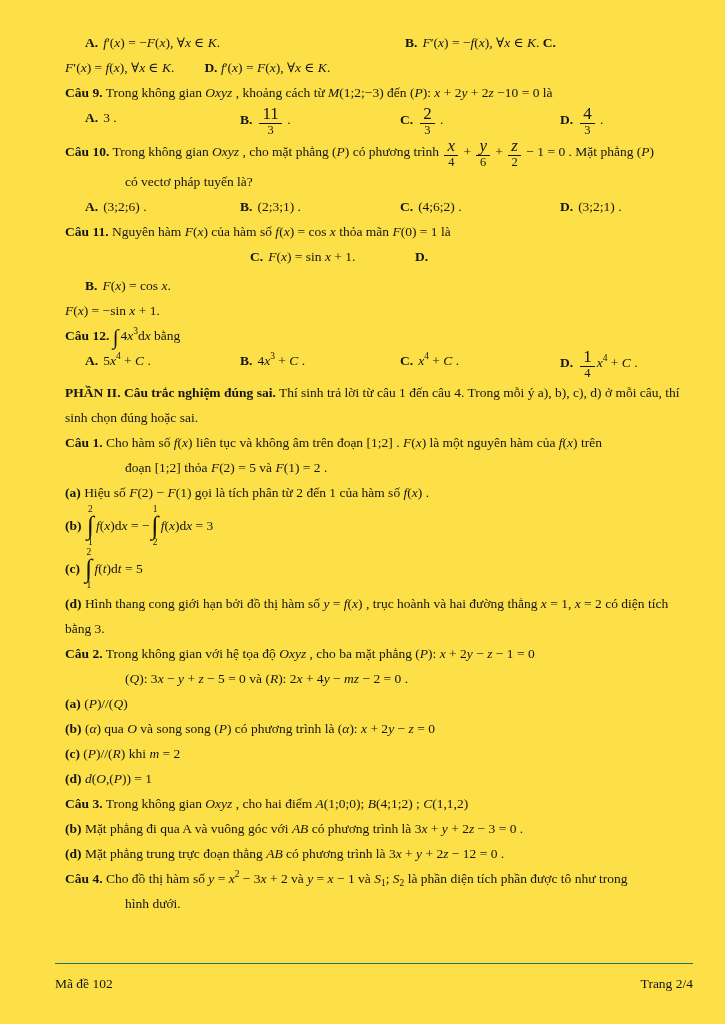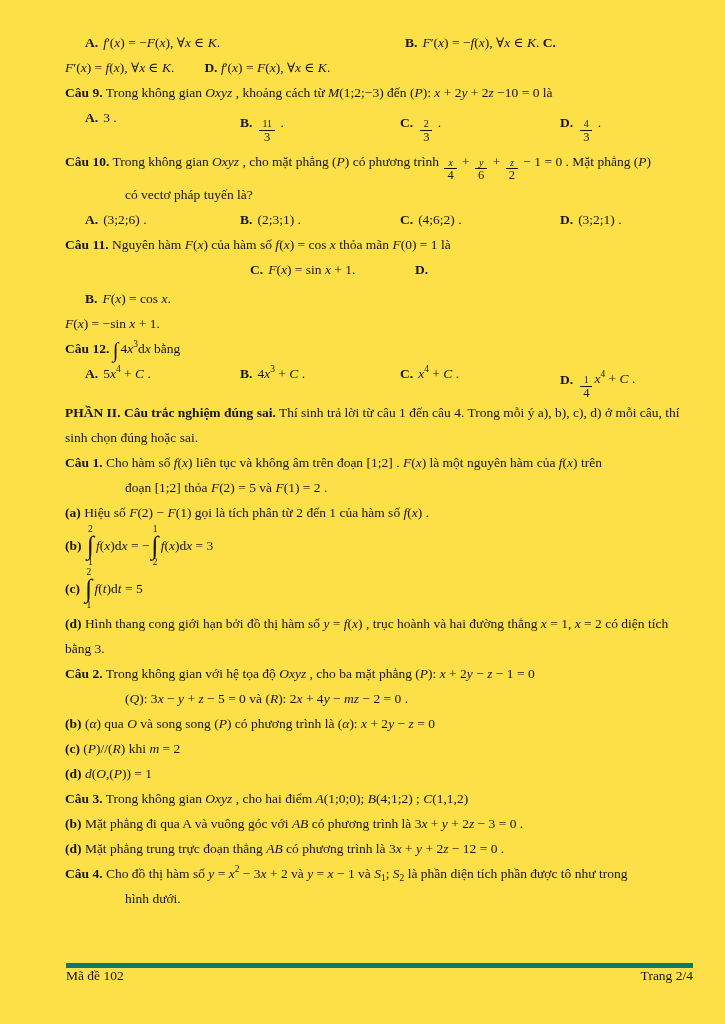--- a/index.html
+++ b/index.html
@@ -13,33 +13,33 @@
   .line{white-space:nowrap;line-height:25px;}
   .line.wrap{white-space:normal;width:632px;}
   .opts{display:flex;align-items:flex-start;padding-left:20px;line-height:25px;white-space:nowrap;}
   .opt{flex:0 0 auto;}
   .b{font-weight:bold;}
   .optlab{font-weight:bold;margin-right:5px;}
   .it{font-style:italic;}
   .sup{font-size:9.5px;vertical-align:6px;line-height:0;}
   .sub{font-size:9.5px;vertical-align:-3px;line-height:0;}
   .frac{display:inline-block;vertical-align:middle;text-align:center;line-height:1.05;padding:0 2px;}
-  .frac .fnum{display:block;font-size:10px;padding:0 3px;margin-top:14px;}
+  .frac .fnum{display:block;font-size:17px;padding:0 3px;}
   .frac .fden{display:block;font-size:12.5px;border-top:1px solid #151515;padding:0 3px;}
   .bigint{display:inline-flex;flex-direction:column;align-items:center;vertical-align:middle;line-height:1;margin:0 2px;}
   .bigint .ilim{font-size:9.5px;line-height:1;}
   .bigint .isign{font-size:26px;line-height:24px;}
   .intbare{font-size:21px;line-height:0;vertical-align:-4px;margin-right:2px;}
   .vec{font-style:italic;position:relative;display:inline-block;padding:0 1px;}
   .vec::after{content:"\2192";position:absolute;left:0;right:0;top:-0.85em;font-size:0.7em;font-style:normal;text-align:center;}
   .sp{display:inline-block;}
   .footer{
-    position:absolute;left:66px;right:32px;top:963px;
-    border-top:5px solid #0f766e;display:flex;justify-content:space-between;
-    padding-top:0;font-size:13.5px;
+    position:absolute;left:55px;right:32px;top:963px;
+    border-top:1px solid #0f766e;display:flex;justify-content:space-between;
+    padding-top:12px;font-size:13.5px;
   }
 </style>
 </head>
 <body>
 
 <div class="stage">
   <div class="page">
     <main id="content">
         <div class="opts">
           <div class="opt" style="width: 320px;"><span class="optlab">A.</span><span><span class="it">f</span><span>′(</span><span class="it">x</span><span>) = −</span><span class="it">F</span><span>(</span><span class="it">x</span><span>), ∀</span><span class="it">x</span><span> ∈ </span><span class="it">K</span><span>.</span></span></div>
@@ -89,20 +89,21 @@
             <span class="ilim">2</span>
           </span><span><span class="it">f</span><span>(</span><span class="it">x</span><span>)d</span><span class="it">x</span><span> = 3</span></span></div>
         <div class="line"><span class="b">(c)</span><span> </span><span class="bigint">
             <span class="ilim">2</span>
             <span class="isign">∫</span>
             <span class="ilim">1</span>
           </span><span><span class="it">f</span><span>(</span><span class="it">t</span><span>)d</span><span class="it">t</span><span> = 5</span></span></div>
         <div class="line wrap"><span class="b">(d)</span><span> Hình thang cong giới hạn bởi đồ thị hàm số </span><span><span class="it">y</span><span> = </span><span class="it">f</span><span>(</span><span class="it">x</span><span>)</span></span><span> , trục hoành và hai đường thẳng </span><span><span class="it">x</span><span> = 1, </span><span class="it">x</span><span> = 2</span></span><span> có diện tích bằng 3.</span></div>
         <div class="line"><span class="b">Câu 2.</span><span> Trong không gian với hệ tọa độ </span><span class="it">Oxyz</span><span> , cho ba mặt phẳng </span><span><span>(</span><span class="it">P</span><span>): </span><span class="it">x</span><span> + 2</span><span class="it">y</span><span> − </span><span class="it">z</span><span> − 1 = 0</span></span></div>
         <div class="line" style="padding-left: 60px;"><span><span>(</span><span class="it">Q</span><span>): 3</span><span class="it">x</span><span> − </span><span class="it">y</span><span> + </span><span class="it">z</span><span> − 5 = 0</span></span><span> và </span><span><span>(</span><span class="it">R</span><span>): 2</span><span class="it">x</span><span> + 4</span><span class="it">y</span><span> − </span><span class="it">mz</span><span> − 2 = 0</span></span><span> .</span></div>
+        <div class="line"><span class="b">(a)</span><span> </span><span><span>(</span><span class="it">P</span><span>)//(</span><span class="it">Q</span><span>)</span></span></div>
         <div class="line"><span class="b">(b)</span><span> </span><span><span>(</span><span class="it">α</span><span>)</span></span><span> qua </span><span class="it">O</span><span> và song song </span><span><span>(</span><span class="it">P</span><span>)</span></span><span> có phương trình là </span><span><span>(</span><span class="it">α</span><span>): </span><span class="it">x</span><span> + 2</span><span class="it">y</span><span> − </span><span class="it">z</span><span> = 0</span></span></div>
         <div class="line"><span class="b">(c)</span><span> </span><span><span>(</span><span class="it">P</span><span>)//(</span><span class="it">R</span><span>)</span></span><span> khi </span><span><span class="it">m</span><span> = 2</span></span></div>
         <div class="line"><span class="b">(d)</span><span> </span><span><span class="it">d</span><span>(</span><span class="it">O</span><span>,(</span><span class="it">P</span><span>)) = 1</span></span></div>
         <div class="line"><span class="b">Câu 3.</span><span> Trong không gian </span><span class="it">Oxyz</span><span> , cho hai điểm </span><span><span class="it">A</span><span>(1;0;0); </span><span class="it">B</span><span>(4;1;2) ; </span><span class="it">C</span><span>(1,1,2)</span></span></div>
         <div class="line"><span class="b">(b)</span><span> Mặt phẳng đi qua A và vuông góc với </span><span class="it">AB</span><span> có phương trình là </span><span><span>3</span><span class="it">x</span><span> + </span><span class="it">y</span><span> + 2</span><span class="it">z</span><span> − 3 = 0</span></span><span> .</span></div>
         <div class="line"><span class="b">(d)</span><span> Mặt phẳng trung trực đoạn thẳng </span><span class="it">AB</span><span> có phương trình là </span><span><span>3</span><span class="it">x</span><span> + </span><span class="it">y</span><span> + 2</span><span class="it">z</span><span> − 12 = 0</span></span><span> .</span></div>
         <div class="line"><span class="b">Câu 4.</span><span> Cho đồ thị hàm số </span><span><span class="it">y</span><span> = </span><span class="it">x</span></span><span class="sup">2</span><span><span> − 3</span><span class="it">x</span><span> + 2</span></span><span> và </span><span><span class="it">y</span><span> = </span><span class="it">x</span><span> − 1</span></span><span> và </span><span><span class="it">S</span></span><span class="sub">1</span><span><span>; </span><span class="it">S</span></span><span class="sub">2</span><span> là phần diện tích phần được tô như trong</span></div>
         <div class="line" style="padding-left: 60px; font-family: Liberation Serif, serif;"><span>hình dưới.</span></div>
       </main>
     <div class="footer">

